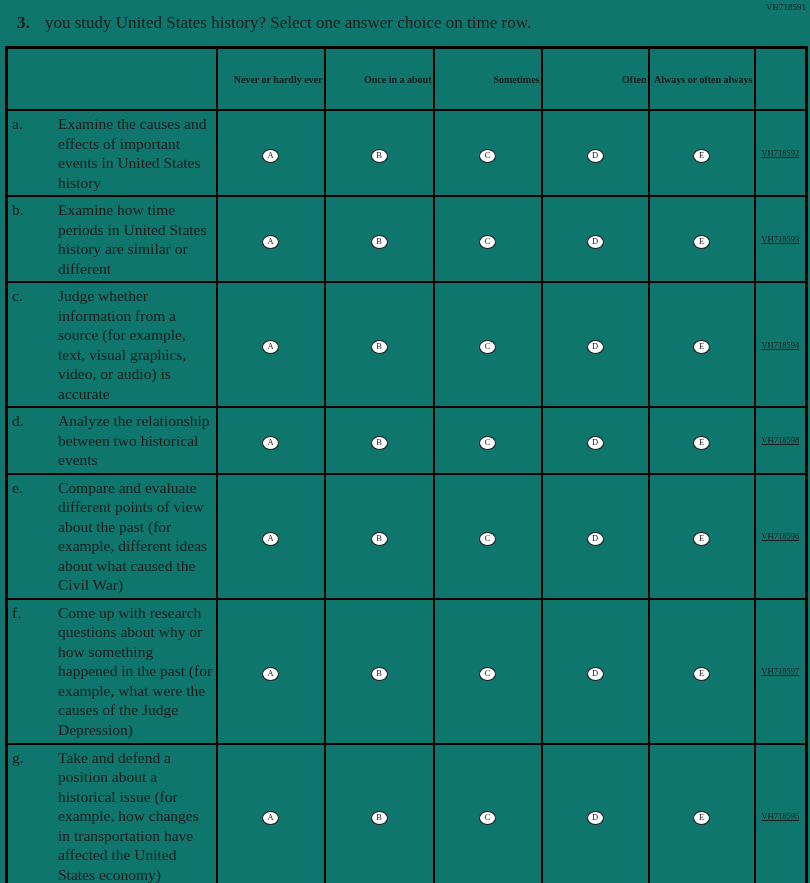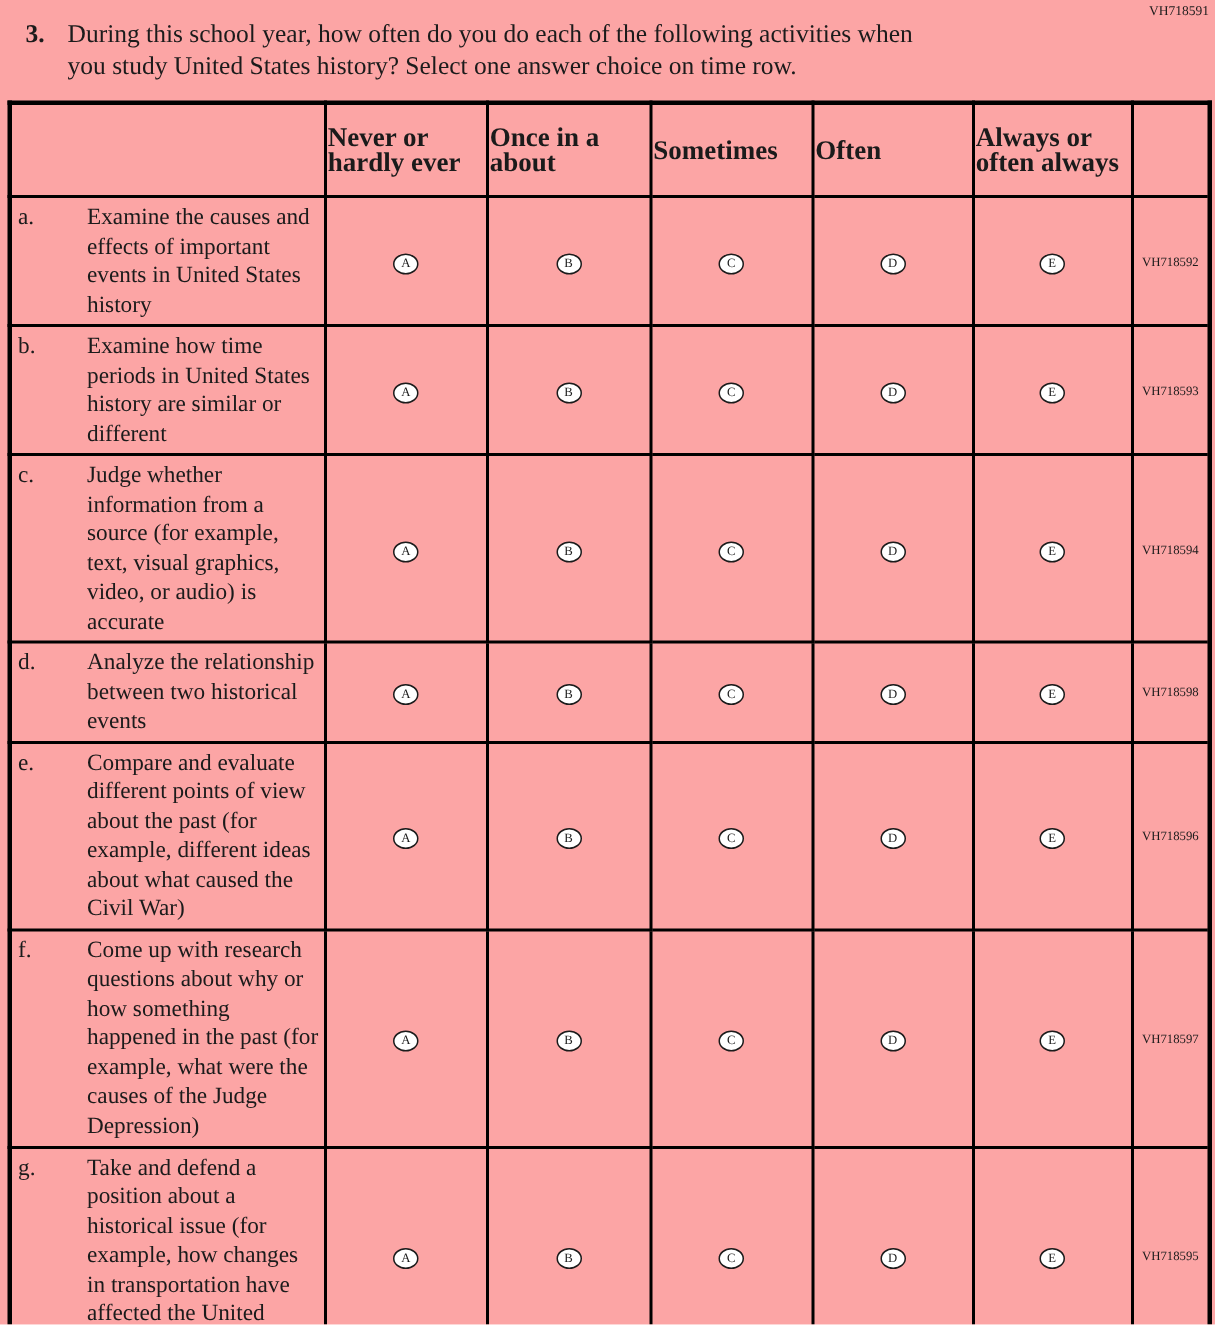--- a/index.html
+++ b/index.html
@@ -1,20 +1,20 @@
 <!DOCTYPE html>
 <html><head>
 <meta charset="utf-8">
 <style>
   html, body { margin:0; padding:0; background:#ffffff; }
   .page {
     position: relative;
     width: 810px;
     height: 883px;
-    background: #fca5a5;
+    background: #0f766e;
     font-family: "Liberation Serif", serif;
     color: #1b1b1b;
     overflow: hidden;
   }
   .top-code {
     position: absolute;
     top: 2px;
     right: 4px;
     font-size: 9px;
     letter-spacing: 0px;
@@ -44,24 +44,24 @@
     border-collapse: collapse;
     border: 3px solid #000;
   }
   table.survey th, table.survey td {
     border: 2px solid #000;
     overflow: hidden;
   }
   thead th {
     border-bottom: 9px double #000;
     height: 56px;
-    font-size: 18px;
+    font-size: 10px;
     font-weight: bold;
     line-height: 17px;
-    text-align: left;
+    text-align: right;
     vertical-align: middle;
     padding: 2px 1px;
   }
   tbody tr:nth-child(1) { height: 85px; }
   tbody tr:nth-child(2) { height: 76px; }
   tbody tr:nth-child(3) { height: 118px; }
   tbody tr:nth-child(4) { height: 60px; }
   tbody tr:nth-child(5) { height: 114px; }
   tbody tr:nth-child(6) { height: 145px; }
   tbody tr:nth-child(7) { height: 137px; }
@@ -92,33 +92,33 @@
     font-family: "Liberation Serif", serif;
     cursor: pointer;
     background: #fff;
   }
   td.code-cell {
     font-size: 8.5px;
     text-align: center;
     vertical-align: middle;
     padding: 0;
     white-space: nowrap;
+    text-decoration: underline;
   }
 </style>
 </head>
 <body>
 
 <div class="page">
 
   <div class="top-code">VH718591</div>
 
   <div class="question">
     <div class="qnum">3.</div>
     <div class="qtext">
-      <span class="qline">During this school year, how often do you do each of the following activities when</span>
       <span class="qline"><span>you study United States history? Select </span><span class="qbold">one</span><span> answer choice on time row.</span></span>
     </div>
   </div>
 
   <table class="survey">
     <colgroup>
       <col style="width:210px">
       <col style="width:108px">
       <col style="width:109px">
       <col style="width:108px">

